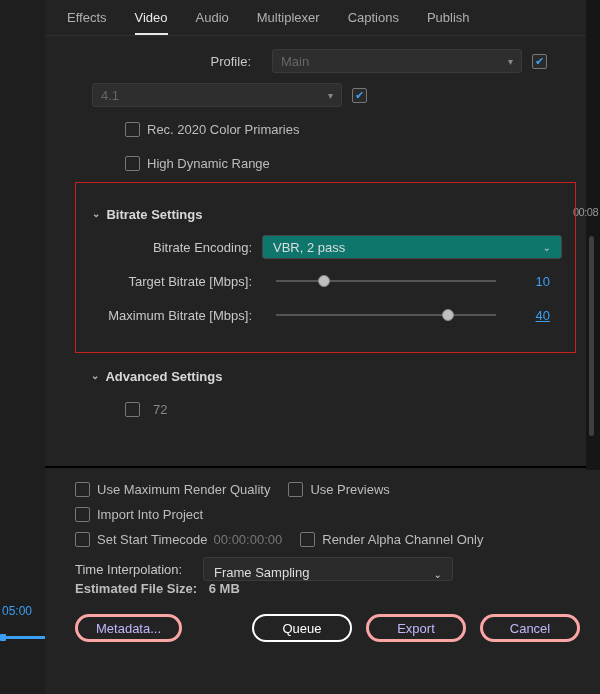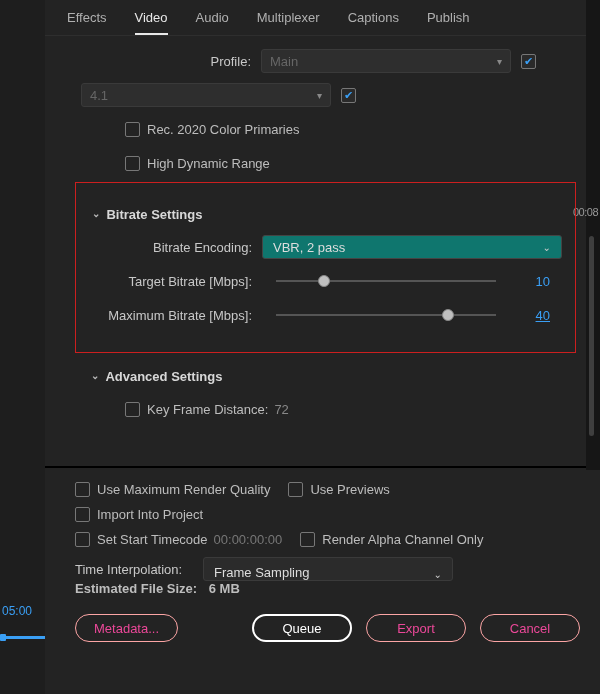--- a/index.html
+++ b/index.html
@@ -20,21 +20,21 @@
   .tab.active { color: #e8e8e8; border-bottom: 2px solid #e8e8e8; }
 
   
   .scroll { position: relative; height: 430px; padding: 10px 30px 6px 36px; }
   .scrollbar { position:absolute; right:6px; top:200px; width:5px; height:200px; background:#3f3f3f; border-radius:3px; }
 
   .row { display: flex; align-items: center; min-height: 30px; margin-bottom: 4px; }
   .lbl { width: 180px; text-align: right; padding-right: 10px; color: #c8c8c8; font-size: 13px; }
 
   .dropdown { flex: 1; background: #2e2e2e; border: 1px solid #3a3a3a; border-radius: 3px; height: 24px; display: flex; align-items: center; padding: 0 8px; color: #888; max-width: 250px; position: relative;}
-  .dropdown.dim { color: #666; }
+  .dropdown.dim { color: #666; margin-left: 11px; }
   .dd-caret { margin-left: auto; font-size: 10px; color: #888; }
 
   .chk { width: 15px; height: 15px; border: 1px solid #777; border-radius: 2px; display: inline-flex; align-items: center; justify-content: center; margin-right: 7px; cursor: pointer; font-size: 11px; }
   .chk.checked { background: #444; color: #ddd; }
   .chk.blue { background:#2a2a2a; color:#3a9ff5; }
   .chk-lbl { color: #bdbdbd; }
   .indent { margin-left: 44px; }
 
   .section-hdr { display: flex; align-items:center; gap:6px; font-weight: 600; color: #d8d8d8; margin: 16px 0 10px 10px; cursor:pointer; font-size:13px; }
   .section-hdr .caret { font-size: 10px; color: #bbb; transform: translateY(-1px); }
@@ -58,21 +58,21 @@
   .start-tc { color:#777; margin-left:6px; }
 
   .tint-row { display:flex; align-items:center; }
   .tint-lbl { width:128px; color:#c8c8c8; }
   .tint-dd { width:250px; background:#2b2b2b; border:1px solid #3a3a3a; border-radius:3px; height:24px; display:flex; align-items:flex-end; padding:0 10px; color:#ddd; }
 
   .est { color:#bdbdbd; margin-bottom: 18px; font-weight: bold; }
   .est-val { margin-left:8px; }
 
   .btn-row { display:flex; gap:14px; }
-  .btn { flex:0 0 auto; min-width:100px; height:28px; border-radius:14px; border:1px solid #fca5a5; background:transparent; color:#ec4899; display:flex; align-items:center; justify-content:center; cursor:pointer; font-size:13px; padding:0 18px;}
+  .btn { flex:0 0 auto; min-width:100px; height:28px; border-radius:14px; border:3px solid #fca5a5; background:transparent; color:#c4b5fd; display:flex; align-items:center; justify-content:center; cursor:pointer; font-size:13px; padding:0 18px;}
   .btn.primary { border:2px solid #fff; color:#fff; font-weight:500; }
 
   .right-edge { position:absolute; right:0; top:0; width:14px; height:470px; background:#161616; }
   .r-tc { position:absolute; right:2px; top:206px; color:#999; font-size:11px; letter-spacing:-0.5px; }
 
 </style>
 </head>
 <body>
 
 <div class="left-strip">
@@ -156,21 +156,20 @@
       </div>
     </div>
 
     <div class="section-hdr">
       <span class="caret">⌄</span>
       <span>Advanced Settings</span>
     </div>
 
     <div class="row indent">
       <div class="chk"></div>
-      <span class="chk-lbl">Key Frame Distance:</span>
       <span class="kfd-val">72</span>
     </div>
 
     <div class="scrollbar"></div>
   </div>
 
   <div class="bottom">
     <div class="brow">
       <div class="chk-group">
         <div class="chk"></div>

